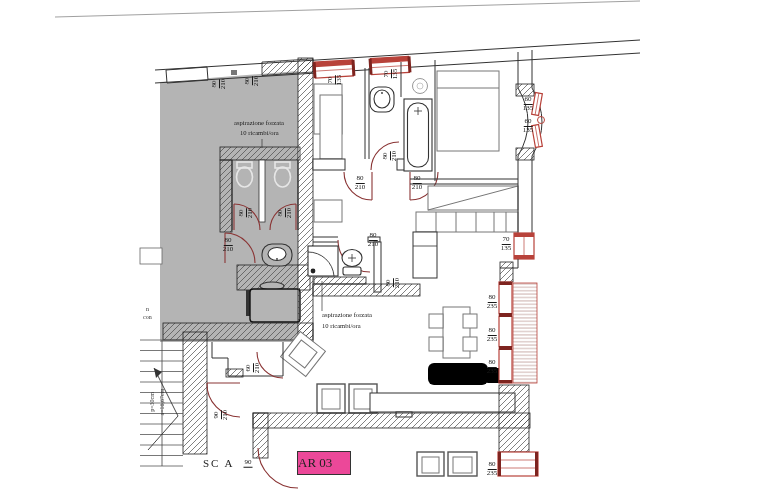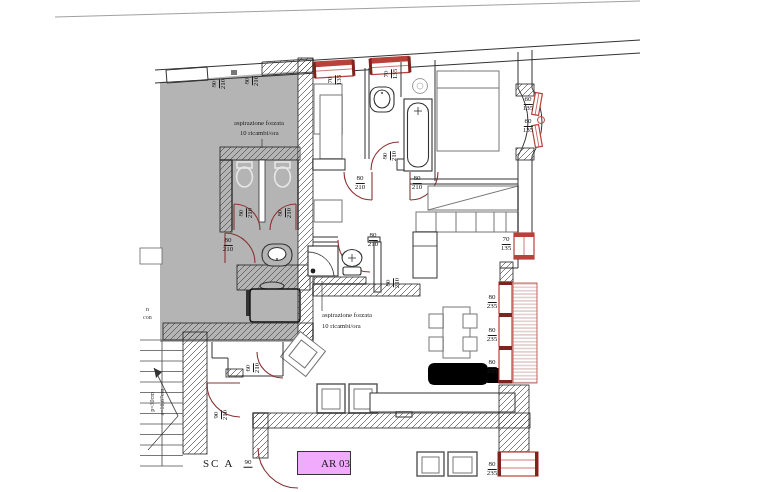--- a/index.html
+++ b/index.html
@@ -31,21 +31,21 @@
   .lbl{position:absolute;color:#222;white-space:nowrap;}
   .dim{position:absolute;display:flex;flex-direction:column;align-items:center;
        font-size:7px;line-height:7.5px;color:#1a1a1a;transform:translate(-50%,-50%);}
   .dim .num{border-bottom:0.9px solid #1a1a1a;padding:0 1px;}
   .dim.v{transform:translate(-50%,-50%) rotate(-90deg);}
   .note{font-size:6.6px;color:#222;}
   .tiny{font-size:6px;color:#333;}
   .rot{transform:translate(-50%,-50%) rotate(-90deg);}
   .stairname{font-size:11px;letter-spacing:2px;color:#222;}
   .codebox{position:absolute;left:297px;top:451px;width:52px;height:22px;border:1px solid #333;
-           display:flex;align-items:center;justify-content:flex-end;font-size:11px;color:#222;background:#f0abfc;}
+           display:flex;align-items:center;justify-content:flex-start;font-size:13px;color:#222;background:#ec4899;}
 </style>
 </head>
 <body>
 
 <div id="canvas">
 
 <svg width="764" height="492" viewBox="0 0 764 492">
   <defs>
     <pattern id="hatch" patternUnits="userSpaceOnUse" width="6" height="6">
       <path d="M0,6 L6,0" stroke="#4a4a4a" stroke-width="0.7"></path>

